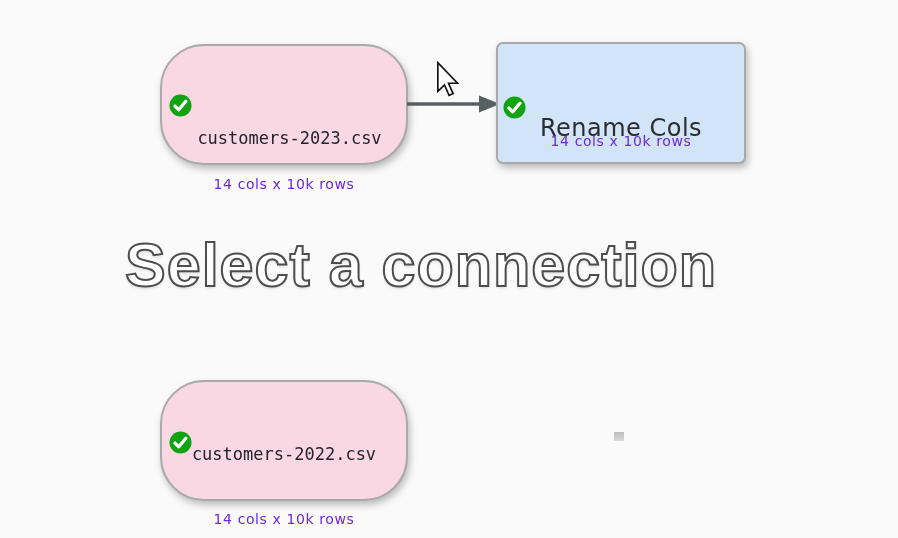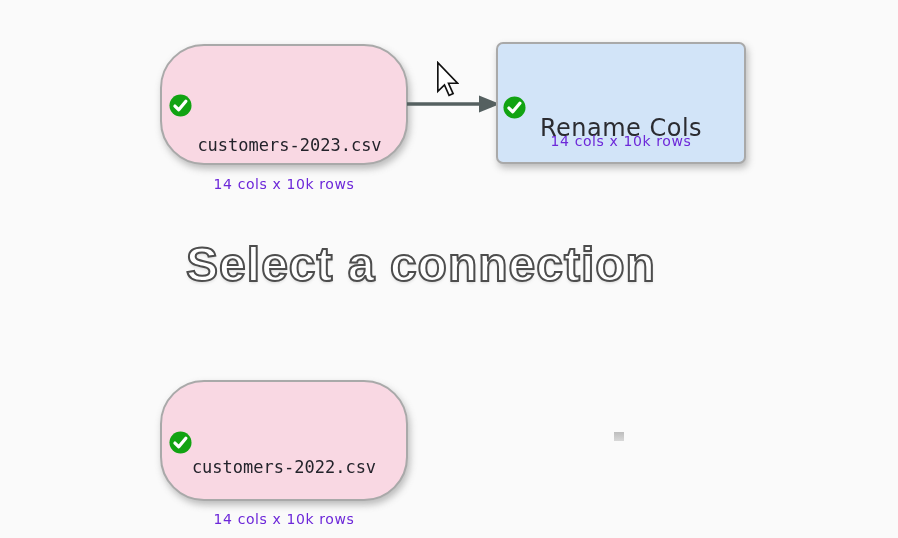--- a/index.html
+++ b/index.html
@@ -62,27 +62,27 @@
     white-space: nowrap;
   }
   .status-check {
     position: absolute;
     width: 23px;
     height: 23px;
   }
   
   .watermark {
     position: absolute;
-    top: 237px;
+    top: 230px;
     left: 0;
     width: 842px;
     text-align: center;
     font-family: "Liberation Sans", sans-serif;
     font-weight: 700;
-    font-size: 48px;
+    font-size: 61px;
     letter-spacing: 1px;
     color: #ffffff;
     -webkit-text-stroke: 2px #4d4d4d;
     text-shadow: 0 2px 3px rgba(150,150,150,0.35);
     user-select: none;
   }
   
   .connection {
     position: absolute;
     left: 405px;
@@ -114,21 +114,21 @@
 
 <div class="canvas">
 
   <div class="node node-input" style="left:160px; top:44px; width:248px; height:121px;">
     <span class="status-check" style="left:7px; top:48px;">
       <svg width="23" height="23" viewBox="0 0 24 24">
         <circle cx="12" cy="12" r="11.5" fill="#12a312"></circle>
         <polyline points="6.2,12.6 10.2,16.4 17.6,7.6" fill="none" stroke="#ffffff" stroke-width="3.4" stroke-linecap="round" stroke-linejoin="round"></polyline>
       </svg>
     </span>
-    <div class="node-title mono" style="top:89px;padding-left:11px;">customers-2023.csv</div>
+    <div class="node-title mono" style="top:82px;padding-left:11px;">customers-2023.csv</div>
     <div class="node-subtitle" style="top:130px;">14 cols x 10k rows</div>
   </div>
 
   <svg class="connection" viewBox="0 0 96 28">
     <line x1="2" y1="14" x2="76" y2="14" stroke="#556060" stroke-width="3.4"></line>
     <polygon points="74,5.5 95,14 74,22.5" fill="#556060"></polygon>
   </svg>
 
   <div class="node node-transform" style="left:496px; top:42px; width:250px; height:122px;">
     <span class="status-check" style="left:5px; top:52px;">
@@ -143,21 +143,21 @@
 
   <div class="watermark">Select a connection</div>
 
   <div class="node node-input" style="left:160px; top:380px; width:248px; height:121px;">
     <span class="status-check" style="left:7px; top:49px;">
       <svg width="23" height="23" viewBox="0 0 24 24">
         <circle cx="12" cy="12" r="11.5" fill="#12a312"></circle>
         <polyline points="6.2,12.6 10.2,16.4 17.6,7.6" fill="none" stroke="#ffffff" stroke-width="3.4" stroke-linecap="round" stroke-linejoin="round"></polyline>
       </svg>
     </span>
-    <div class="node-title mono" style="top:75px;">customers-2022.csv</div>
+    <div class="node-title mono" style="top:62px;">customers-2022.csv</div>
     <div class="node-subtitle" style="top:129px;">14 cols x 10k rows</div>
   </div>
 
   <div class="canvas-marker"></div>
 
   <svg class="cursor" viewBox="0 0 12.5 19.5">
     <path d="M1,0.6 L1,16.2 L4.6,12.7 L7.1,18.4 L9.3,17.4 L6.8,11.8 L11.7,11.8 Z" fill="#ffffff" stroke="#111111" stroke-width="0.9" stroke-linejoin="miter"></path>
   </svg>
 
 </div>

